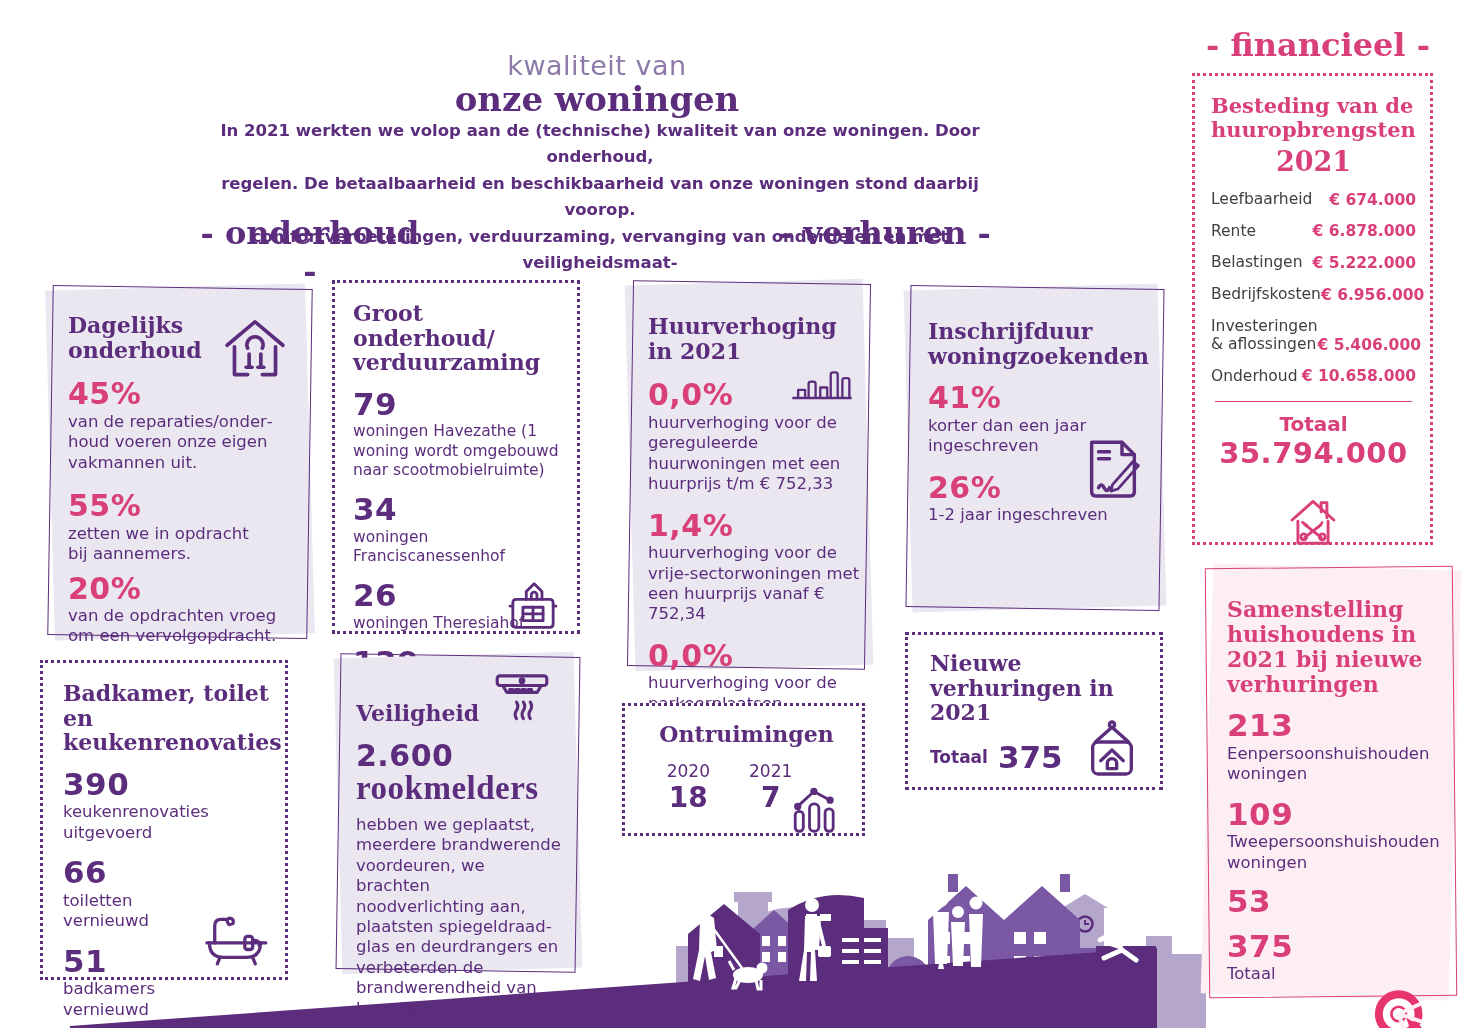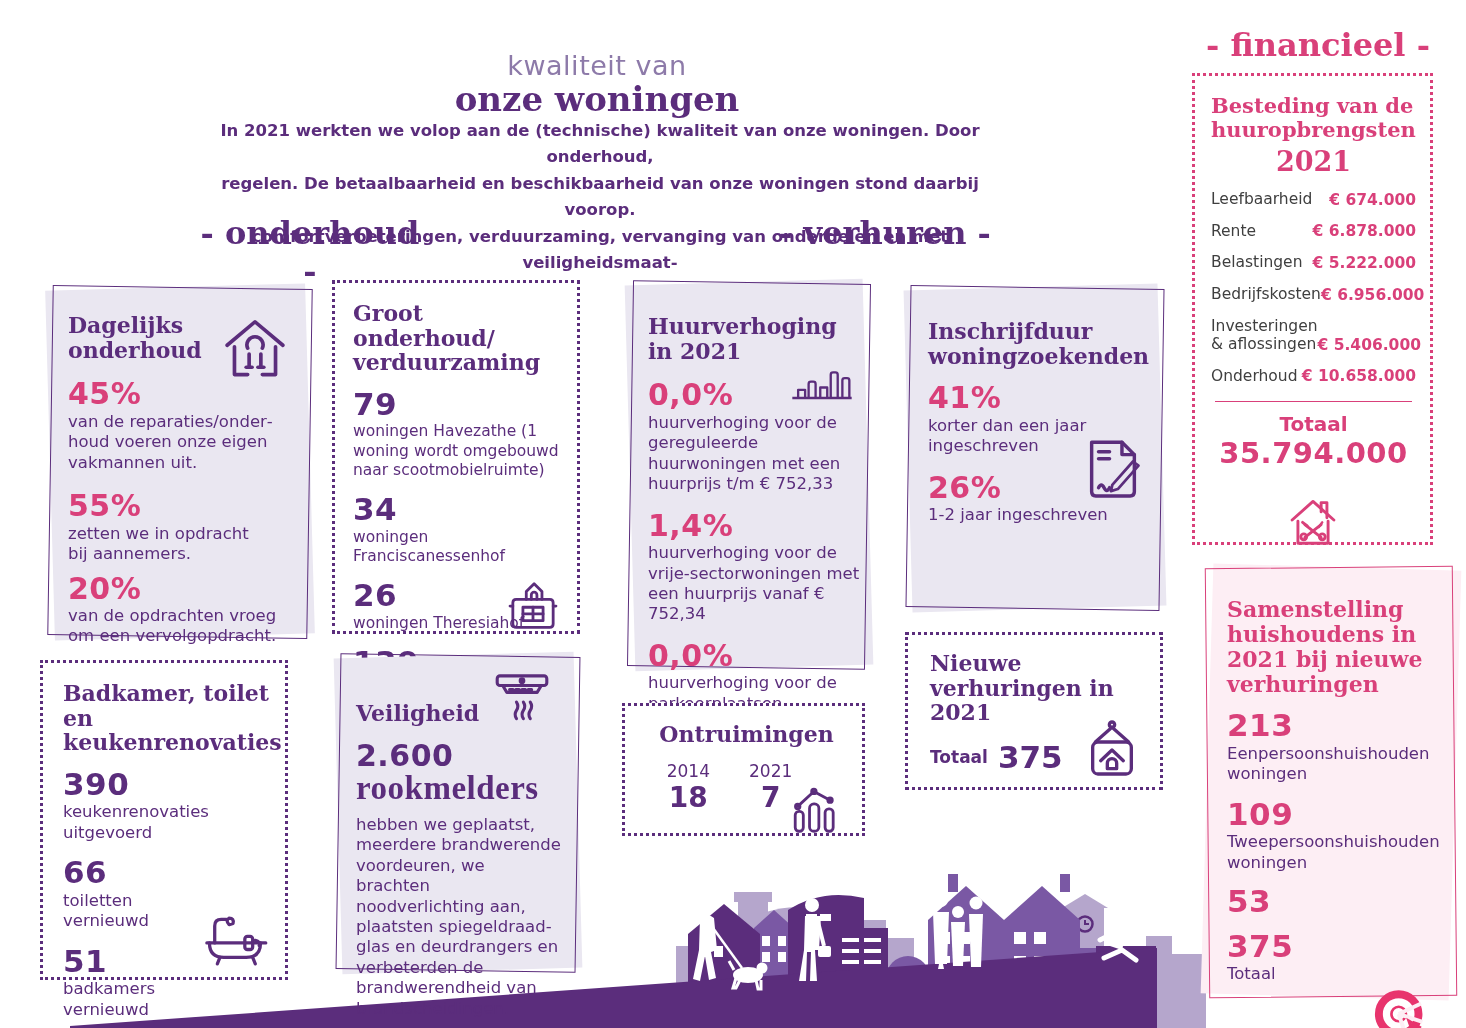--- a/index.html
+++ b/index.html
@@ -252,21 +252,21 @@
         </svg>
       </span>
     </div>
   </div>
 
   <div class="dotted" style="left:622px;top:703px;width:237px;height:127px;text-align:center;">
     <div style="padding:16px 14px 0 20px;position:relative;height:100%;">
       <div class="card-title">Ontruimingen</div>
       <div style="margin-top:14px;">
         <div class="year-col">
-          <div class="year-lbl">2014</div>
+          <div class="year-lbl">2020</div>
           <div class="year-val">18</div>
         </div>
         <div class="year-col">
           <div class="year-lbl">2021</div>
           <div class="year-val">7</div>
         </div>
       </div>
       <span class="icon" style="right:16px;bottom:14px;">
         <svg width="58" height="56" viewBox="0 0 90 90" fill="none" stroke="#5b2d7c" stroke-width="4.5" stroke-linecap="round" stroke-linejoin="round">
           <rect x="10" y="52" width="13" height="32" rx="6"></rect>

